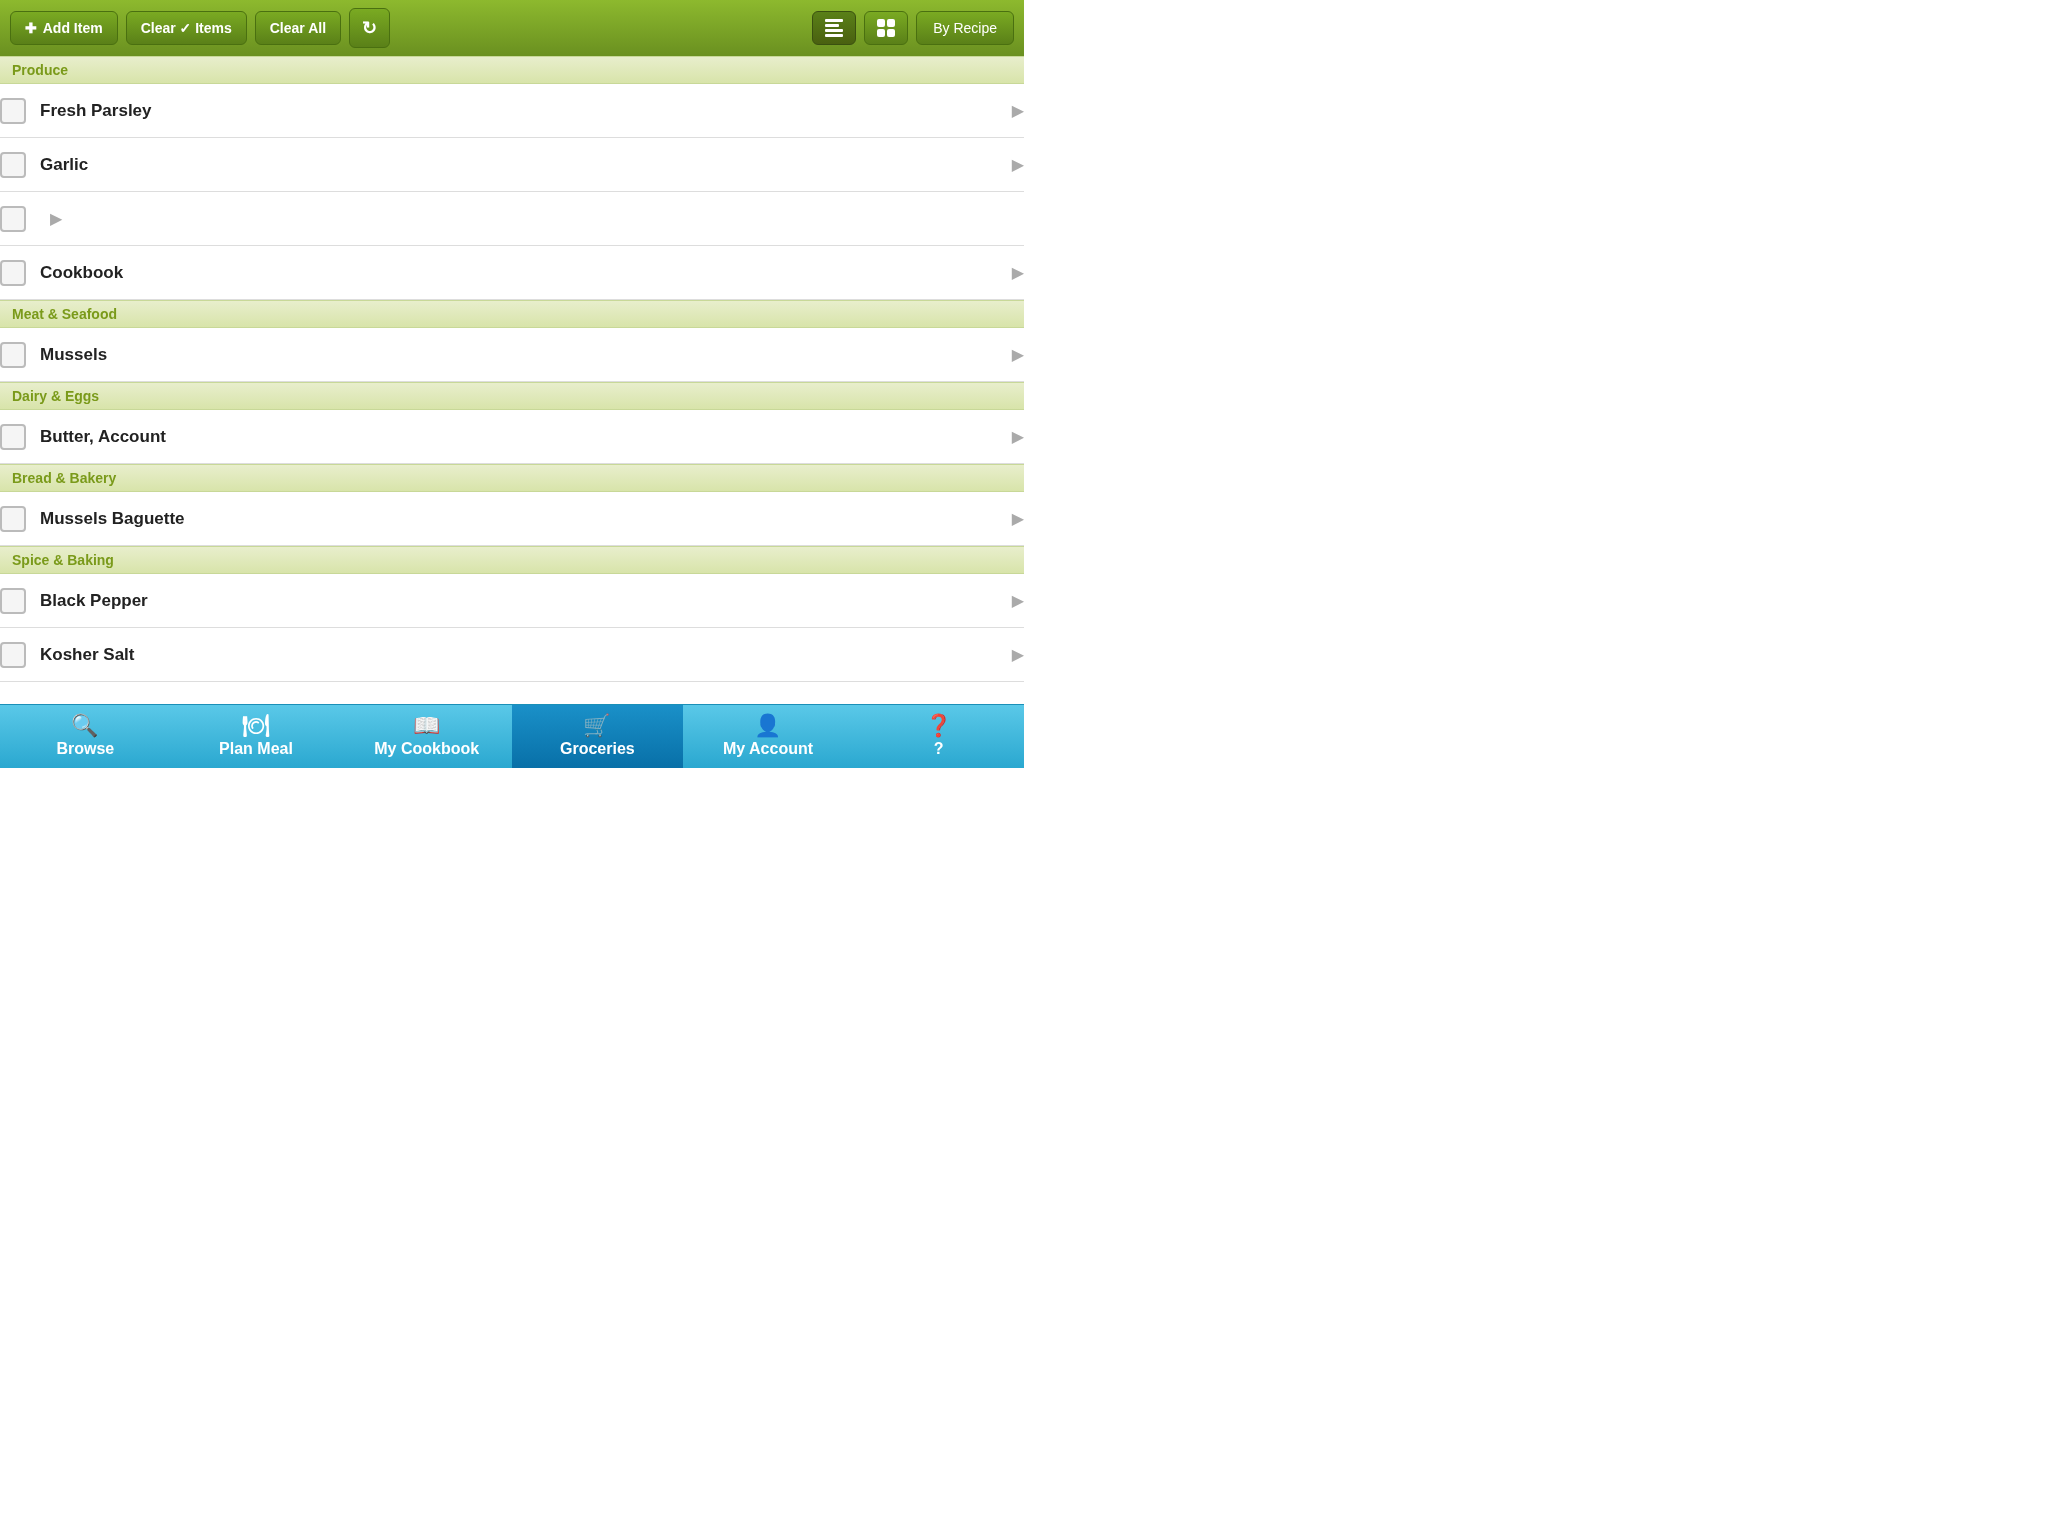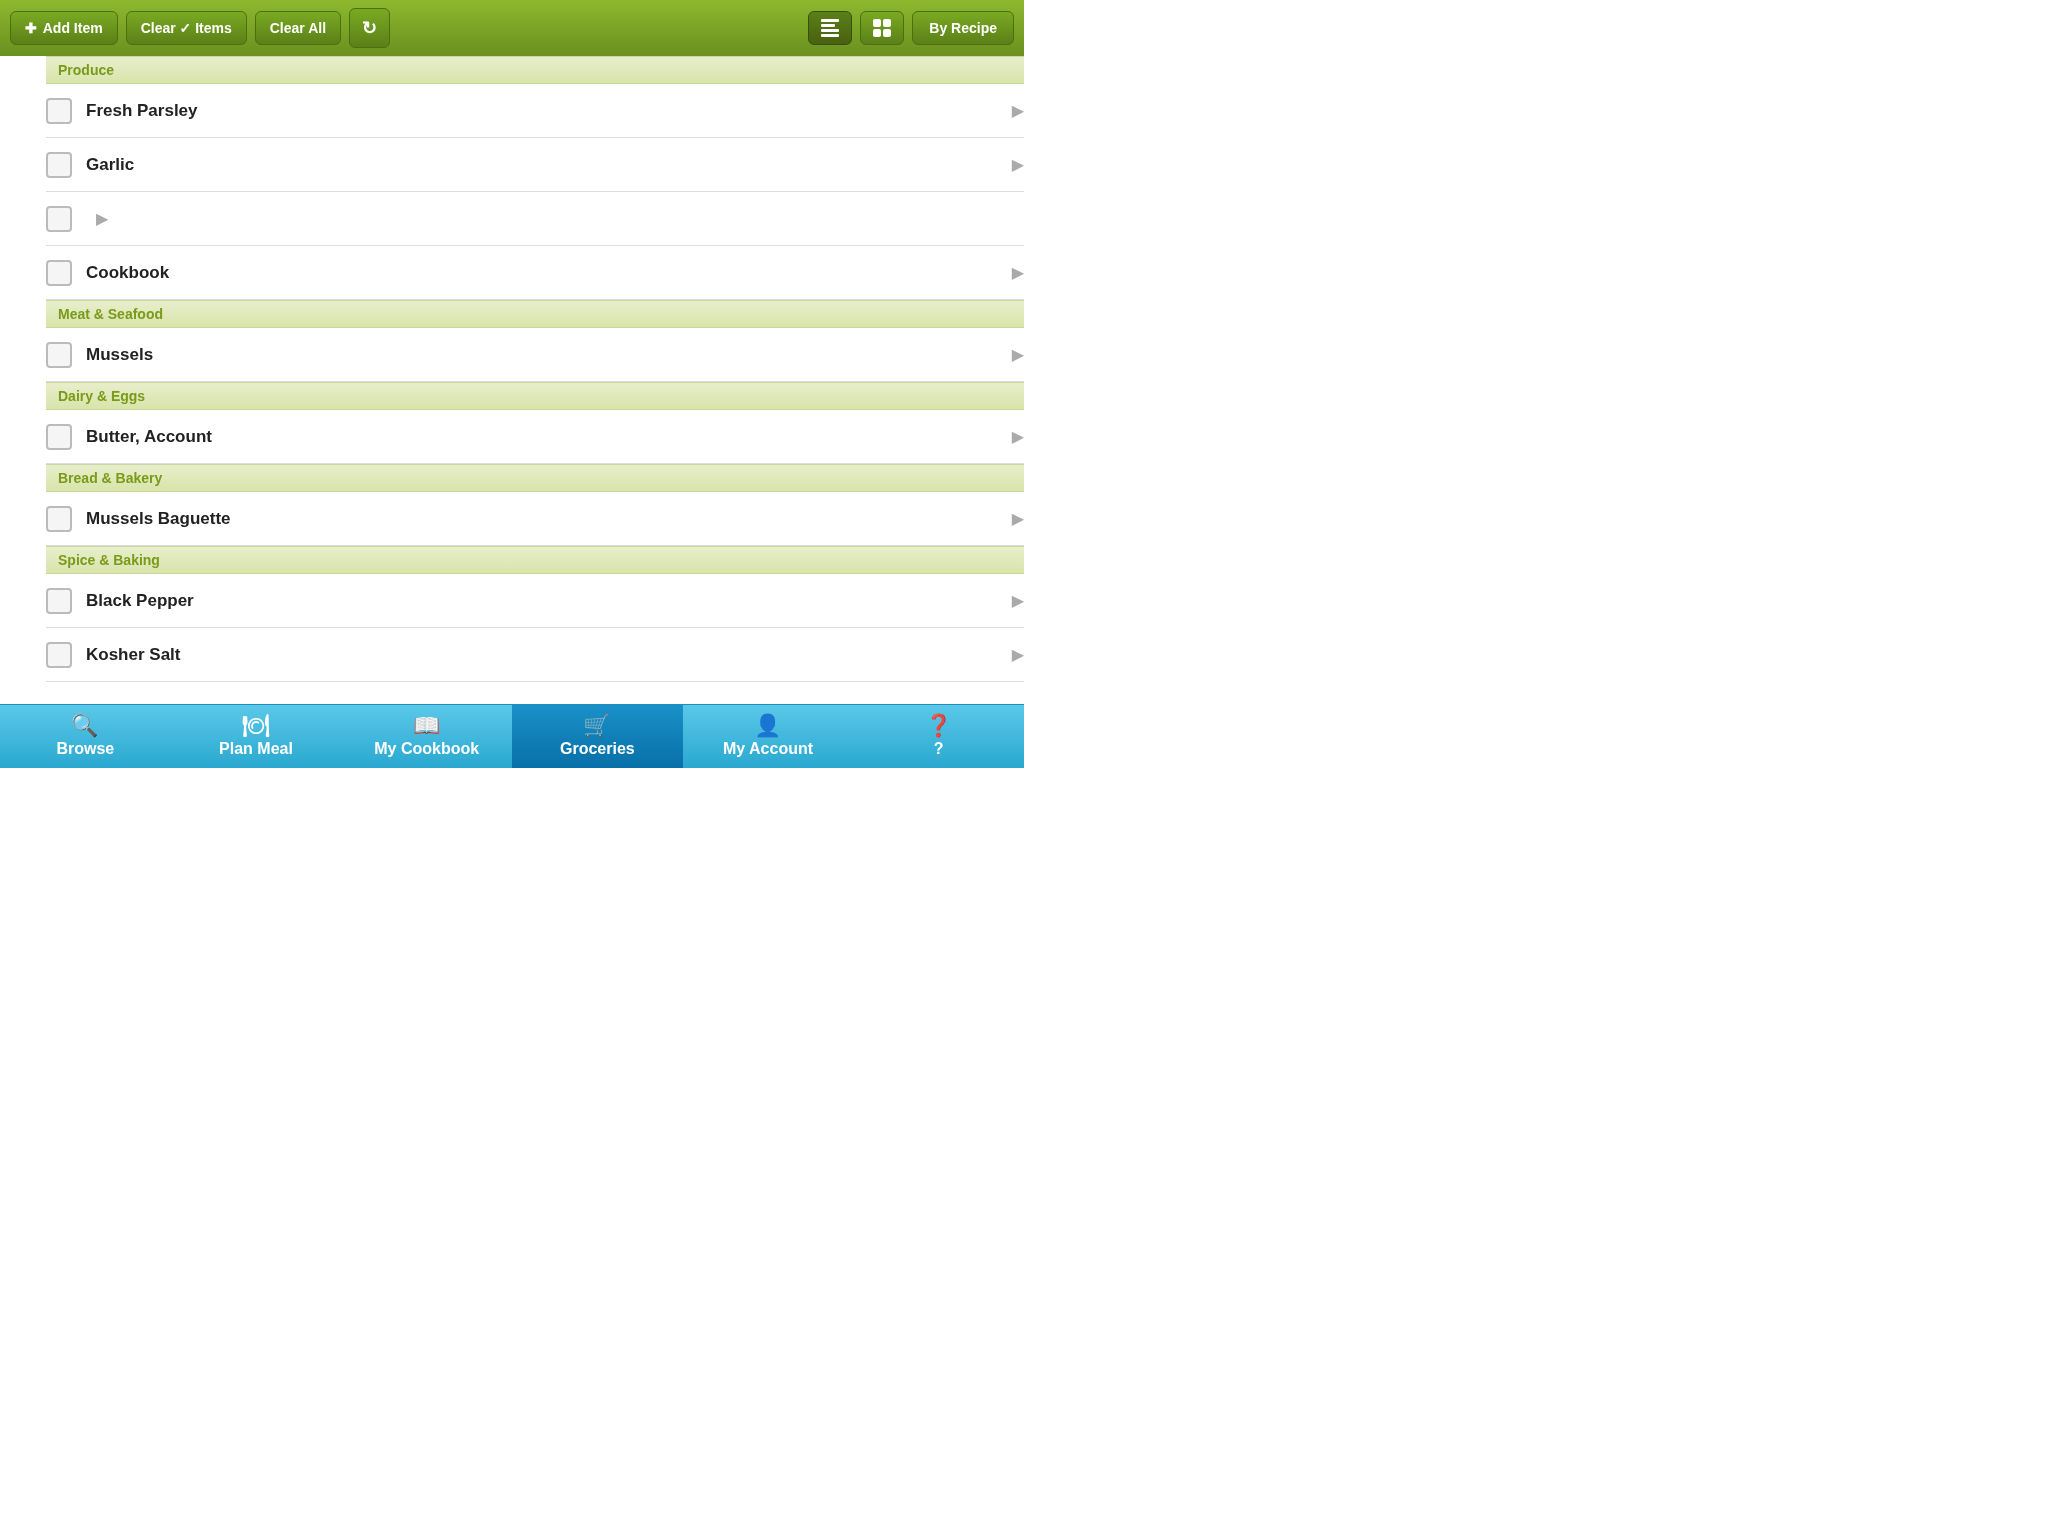--- a/index.html
+++ b/index.html
@@ -59,31 +59,30 @@
       background: linear-gradient(to bottom, #5a8018, #4a6010);
       border-color: #3a5010;
     }
 
     .by-recipe-btn {
       background: linear-gradient(to bottom, #7aaa22, #5a8018);
       border: 1px solid #4a7010;
       border-radius: 6px;
       color: #fff;
       font-size: 14px;
-      font-weight: bold;
+      font-weight: normal;
       padding: 8px 16px;
       cursor: pointer;
     }
 
     
     .list-area {
       flex: 1;
       overflow-y: auto;
       background: #fff;
-      margin-left: 46px;
     }
 
     .section-header {
       background: linear-gradient(to bottom, #e8eecc, #d8e4aa);
       padding: 5px 12px;
       font-size: 14px;
       font-weight: bold;
       color: #7a9a1a;
       border-bottom: 1px solid #c8d898;
       border-top: 1px solid #c8d898;

